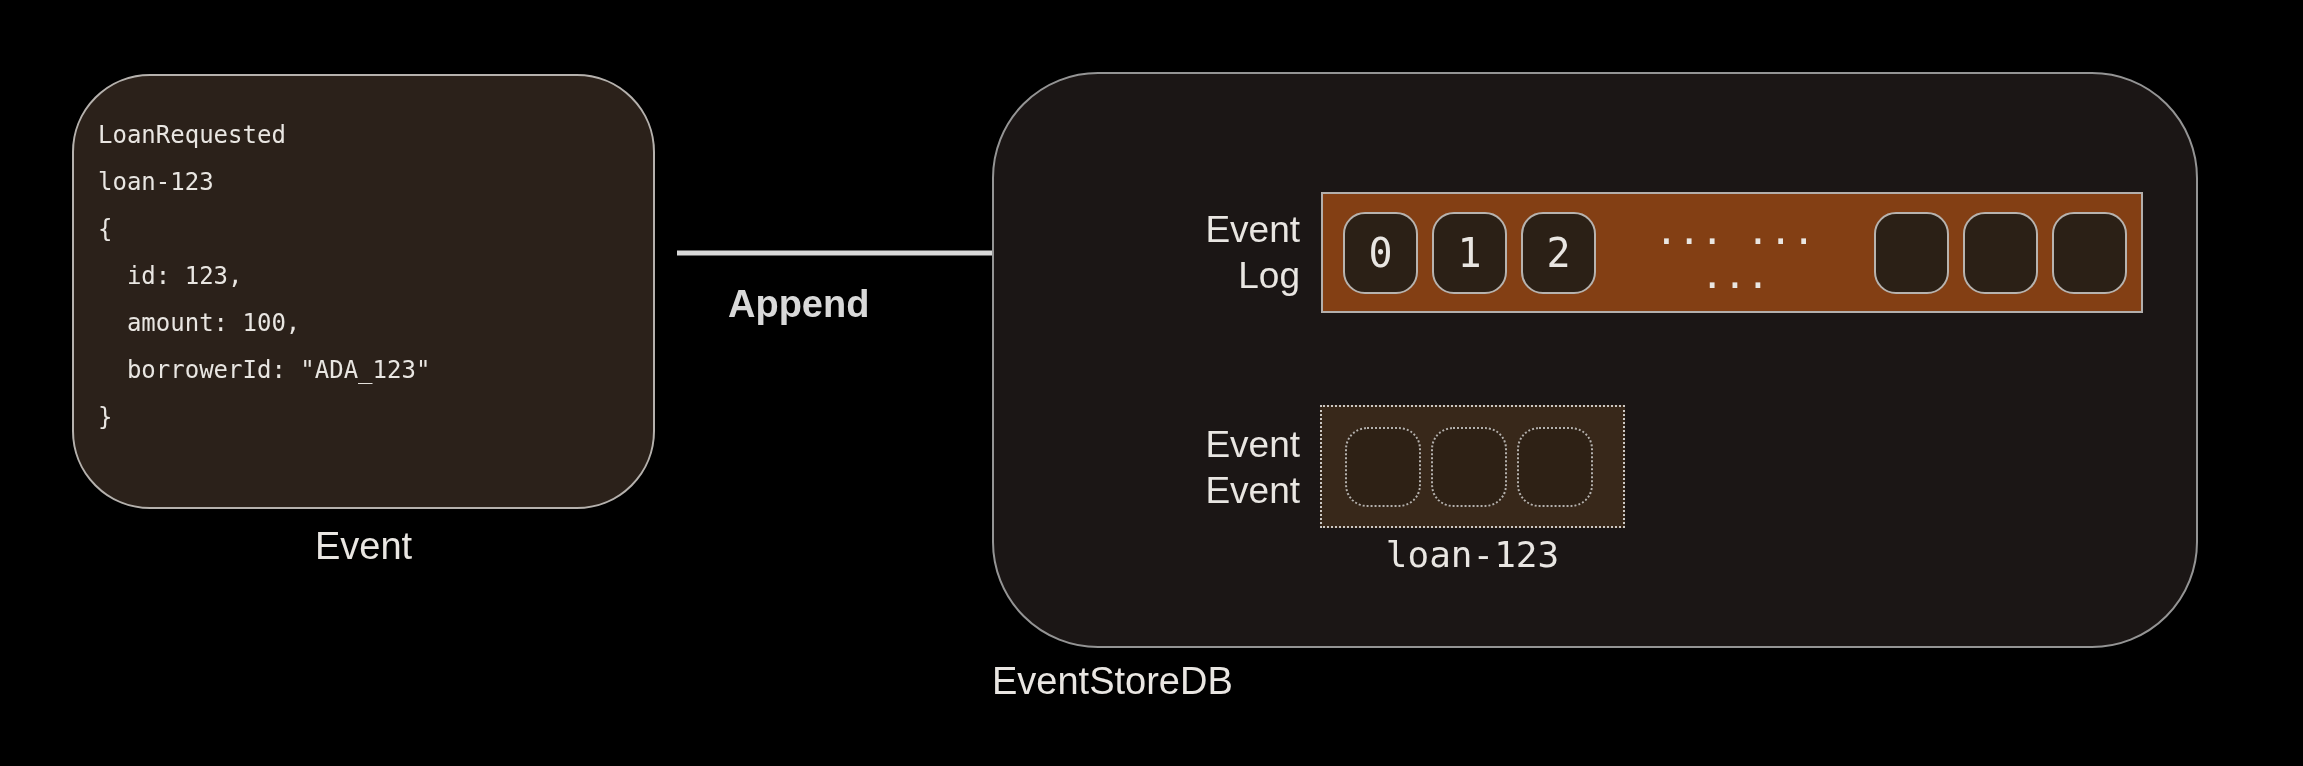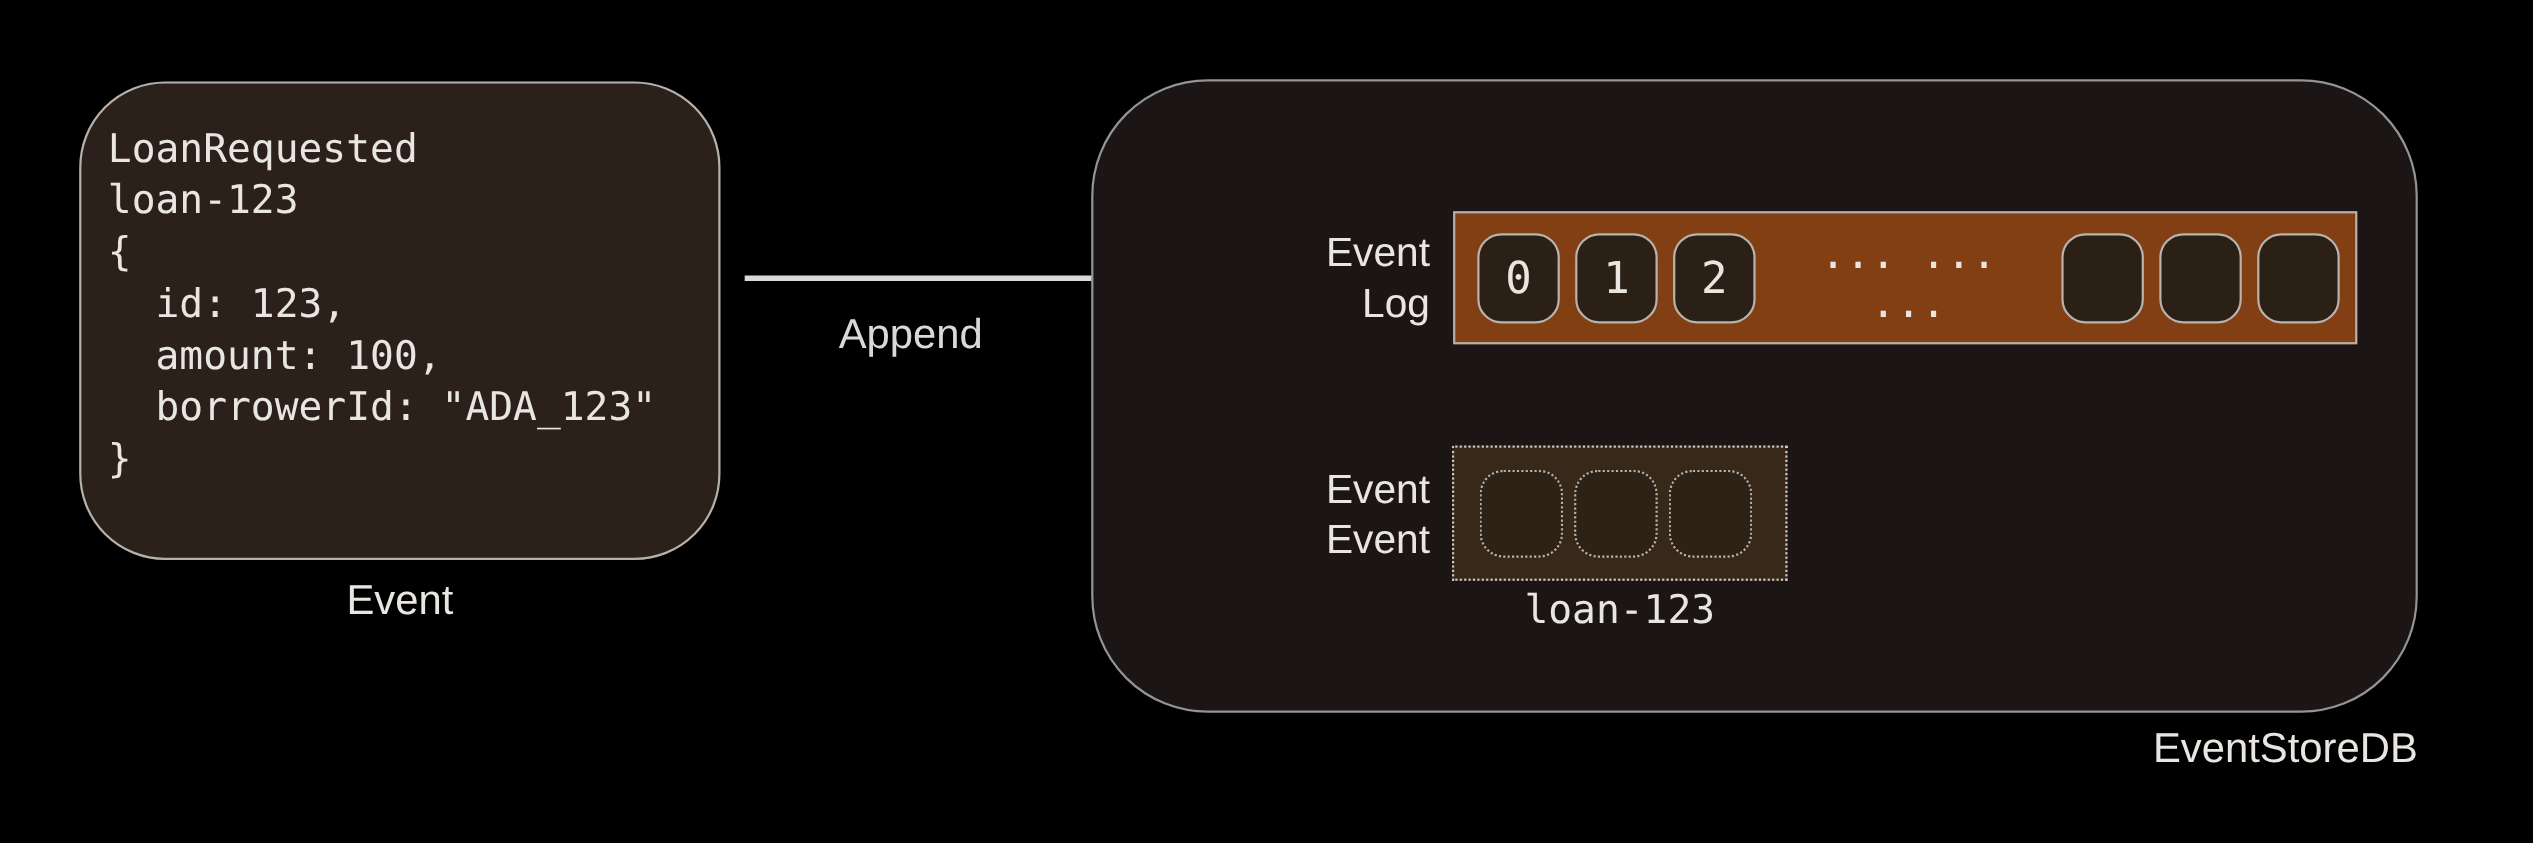--- a/index.html
+++ b/index.html
@@ -13,32 +13,32 @@
   }
   html,body{margin:0;padding:0;background:var(--canvas-bg);}
   .stage{position:relative;width:2303px;height:766px;background:var(--canvas-bg);overflow:hidden;
          font-family:"Liberation Sans",sans-serif;color:var(--text);}
   .mono{font-family:"DejaVu Sans Mono",monospace;}
 
   
   .event-card{position:absolute;left:72px;top:74px;width:583px;height:435px;box-sizing:border-box;
               background:var(--card-bg);border:2px solid var(--card-border);border-radius:78px;}
   .event-card pre{margin:0;padding:36px 20px 0 24px;font-family:"DejaVu Sans Mono",monospace;
-                  font-size:36px;line-height:47px;color:var(--text);white-space:pre;}
+                  font-size:24px;line-height:47px;color:var(--text);white-space:pre;}
   .event-caption{position:absolute;left:72px;top:525px;width:583px;text-align:center;
                  font-size:38px;color:var(--text);}
 
   
-  .append-label{position:absolute;left:728px;top:283px;width:200px;text-align:center;
-                font-size:38px;color:var(--arrow);}
+  .append-label{position:absolute;left:728px;top:283px;width:200px;
+                font-size:38px;color:var(--arrow);font-weight:bold;}
 
   
   .db-container{position:absolute;left:992px;top:72px;width:1206px;height:576px;box-sizing:border-box;
                 background:var(--container-bg);border:2px solid var(--container-border);border-radius:106px;}
-  .db-caption{position:absolute;left:992px;top:660px;width:1206px;text-align:right;
+  .db-caption{position:absolute;left:992px;top:660px;width:1206px;text-align:left;
               font-size:38px;color:var(--text);}
 
   
   .log-label{position:absolute;right:1003px;top:207px;width:240px;text-align:right;
              font-size:37px;line-height:46px;color:var(--text);}
   .log-bar{position:absolute;left:1321px;top:192px;width:822px;height:121px;box-sizing:border-box;
            background:var(--log-bar-bg);border:2px solid var(--log-bar-border);
            display:flex;align-items:center;padding-left:20px;}
   .log-cell{width:75px;height:82px;box-sizing:border-box;flex:0 0 auto;margin-right:14px;
             background:var(--cell-bg);border:2px solid var(--cell-border);border-radius:22px;

